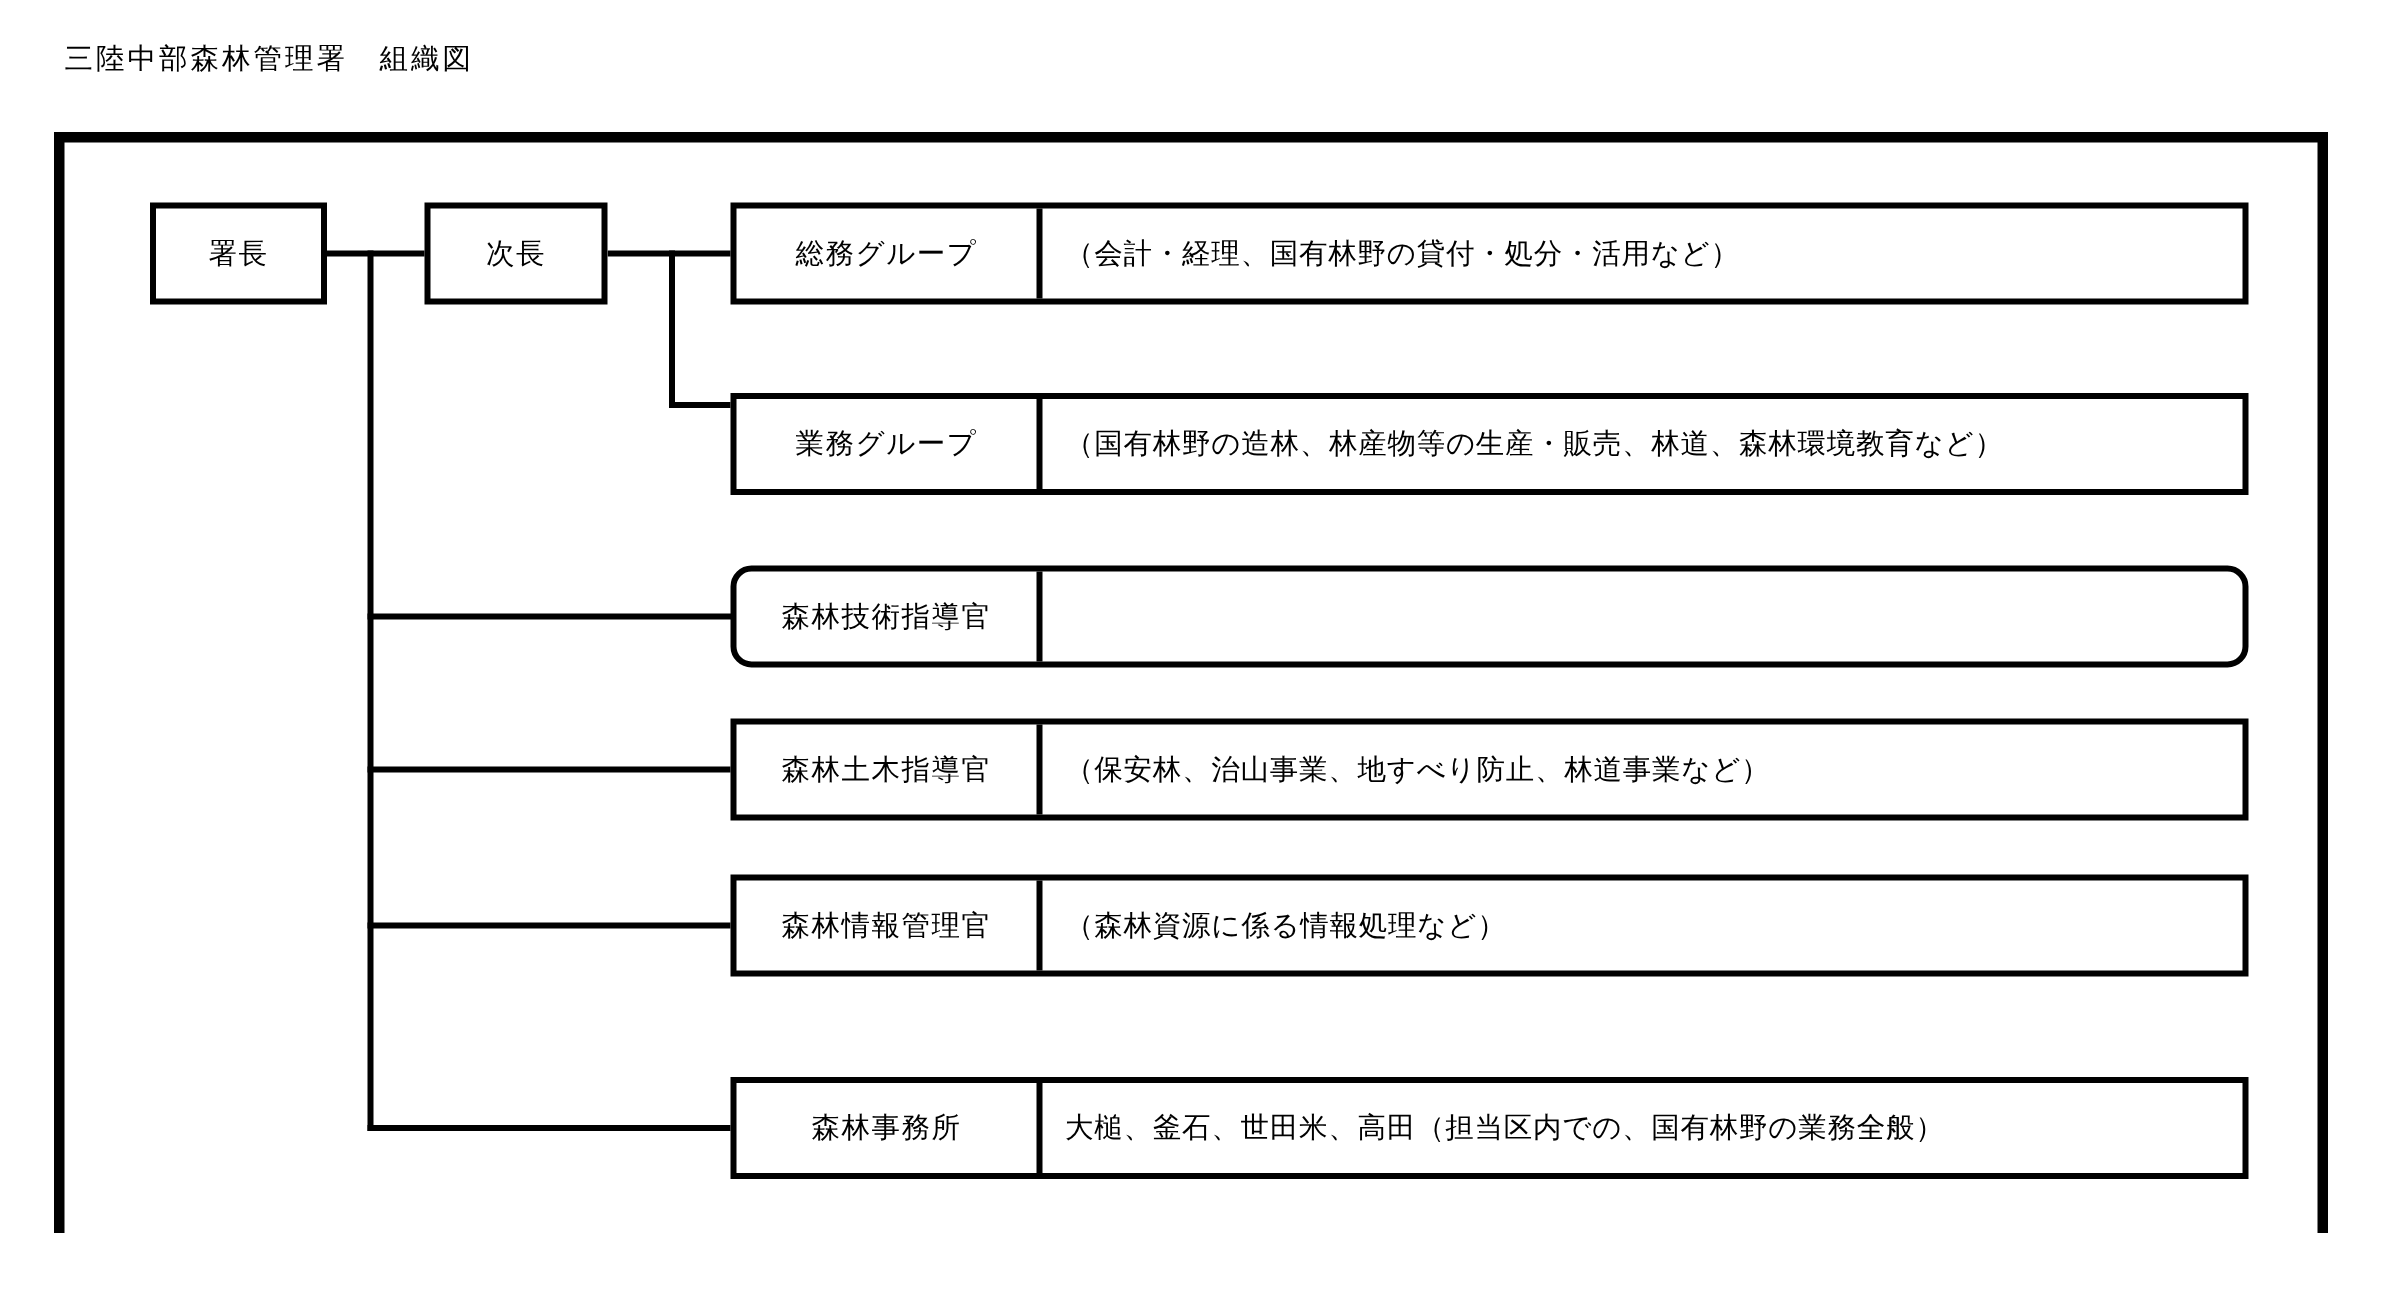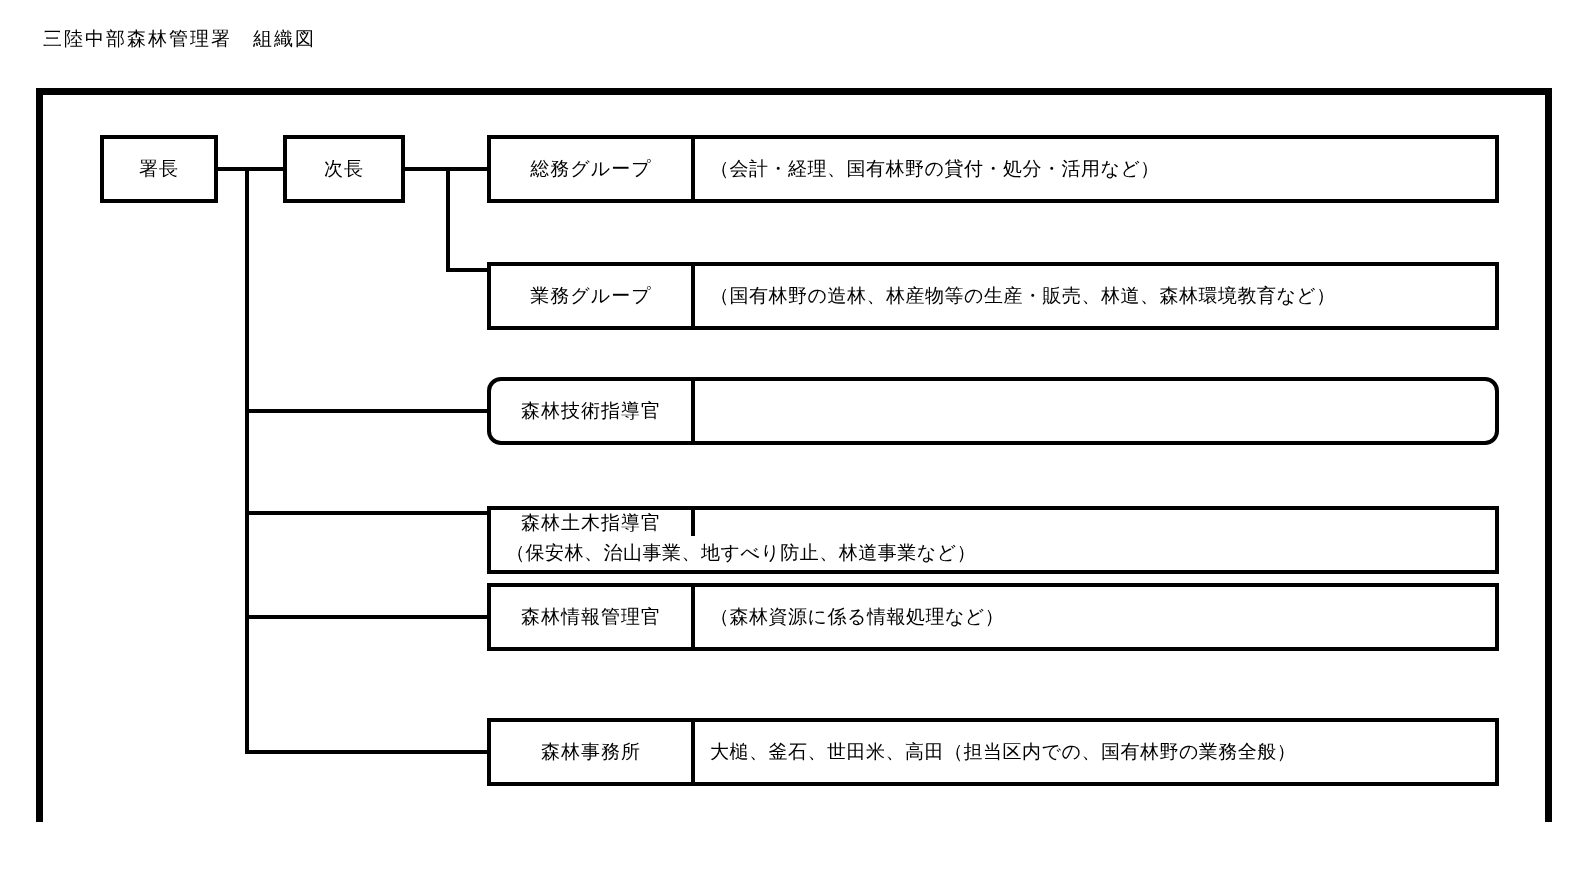--- a/index.html
+++ b/index.html
@@ -80,21 +80,21 @@
     align-items: center;
     padding-left: 15px;
     font-size: 19px;
     letter-spacing: 0.5px;
     white-space: nowrap;
     overflow: hidden;
   }
   .row-1 { top: 135px; }
   .row-2 { top: 236px; margin-top: 26px; }
   .row-3 { top: 377px; border-radius: 14px; }
-  .row-4 { top: 506px; flex-direction: column; }
+  .row-4 { top: 479px; }
   .row-5 { top: 583px; justify-content: flex-end; }
   .row-6 { top: 718px; text-align: right; }
   .line {
     position: absolute;
     background: #000000;
     z-index: 1;
   }
   
   .ln-chief-deputy   { left: 199px; top: 167px; width: 90px;  height: 4px; }
   

